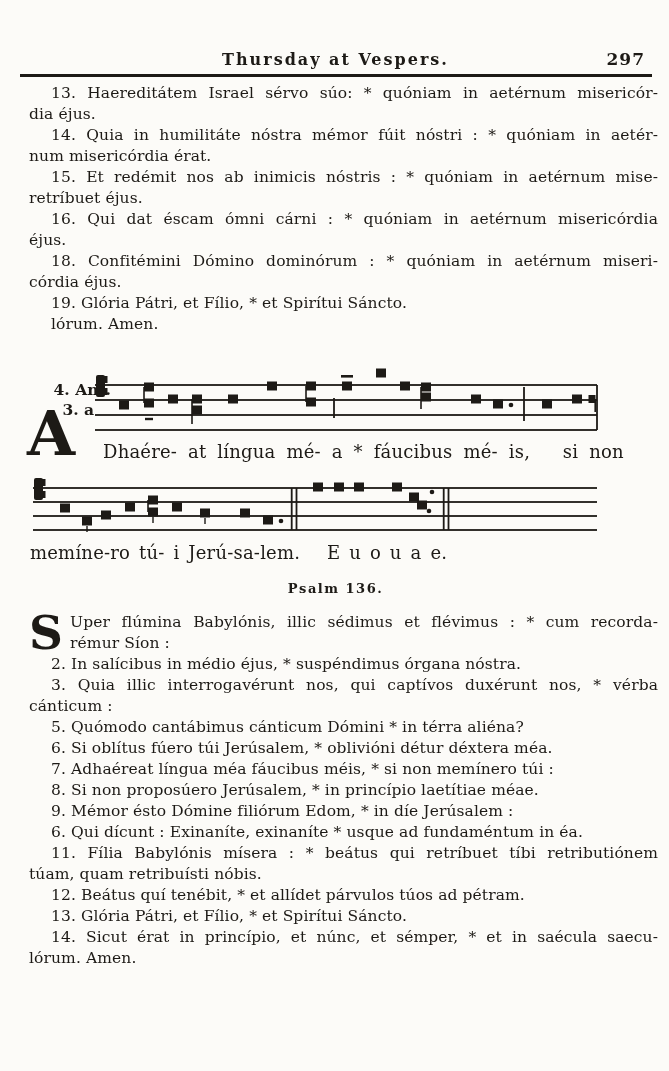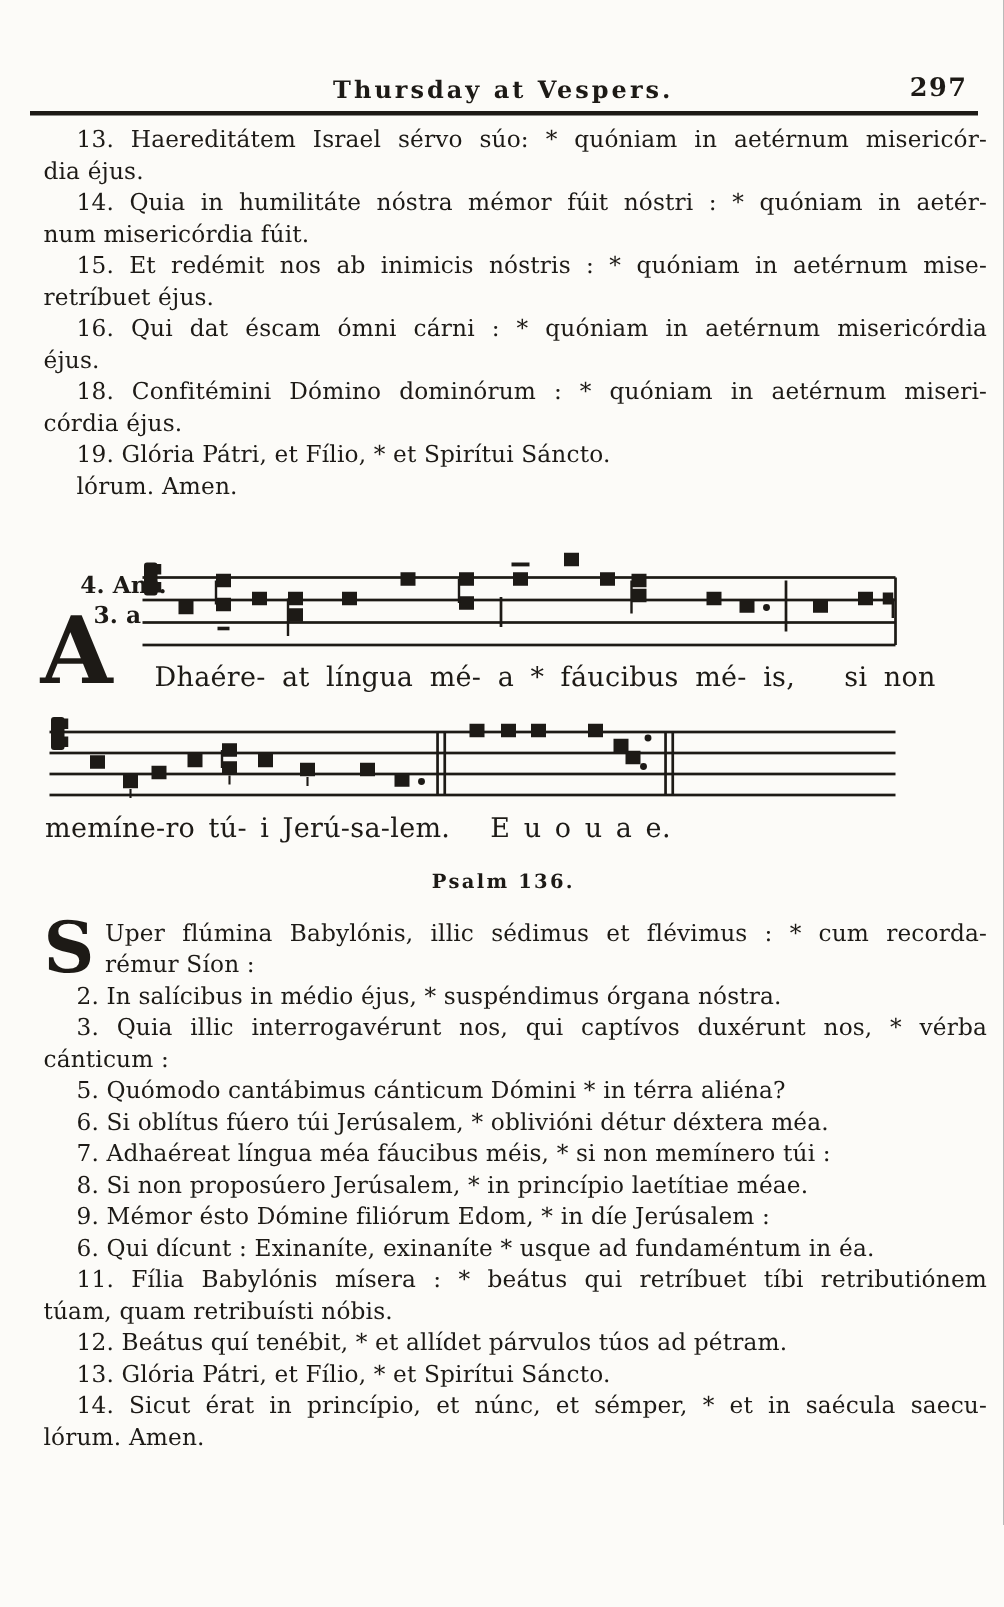--- a/index.html
+++ b/index.html
@@ -64,21 +64,21 @@
   <section class="verses verses-top">
 
   <div class="verse">
 
       <div class="vline">13. Haereditátem Israel sérvo súo: * quóniam in aetérnum misericór-</div>
         <div class="vline">dia éjus.</div>
       </div>
       <div class="verse">
 
       <div class="vline">14. Quia in humilitáte nóstra mémor fúit nóstri : * quóniam in aetér-</div>
-        <div class="vline">num misericórdia fúit.</div>
+        <div class="vline">num misericórdia érat.</div>
       </div>
       <div class="verse">
 
       <div class="vline">15. Et redémit nos ab inimicis nóstris : * quóniam in aetérnum mise-</div>
         <div class="vline">retríbuet éjus.</div>
       </div>
       <div class="verse">
 
       <div class="vline">16. Qui dat éscam ómni cárni : * quóniam in aetérnum misericórdia</div>
         <div class="vline">éjus.</div>

